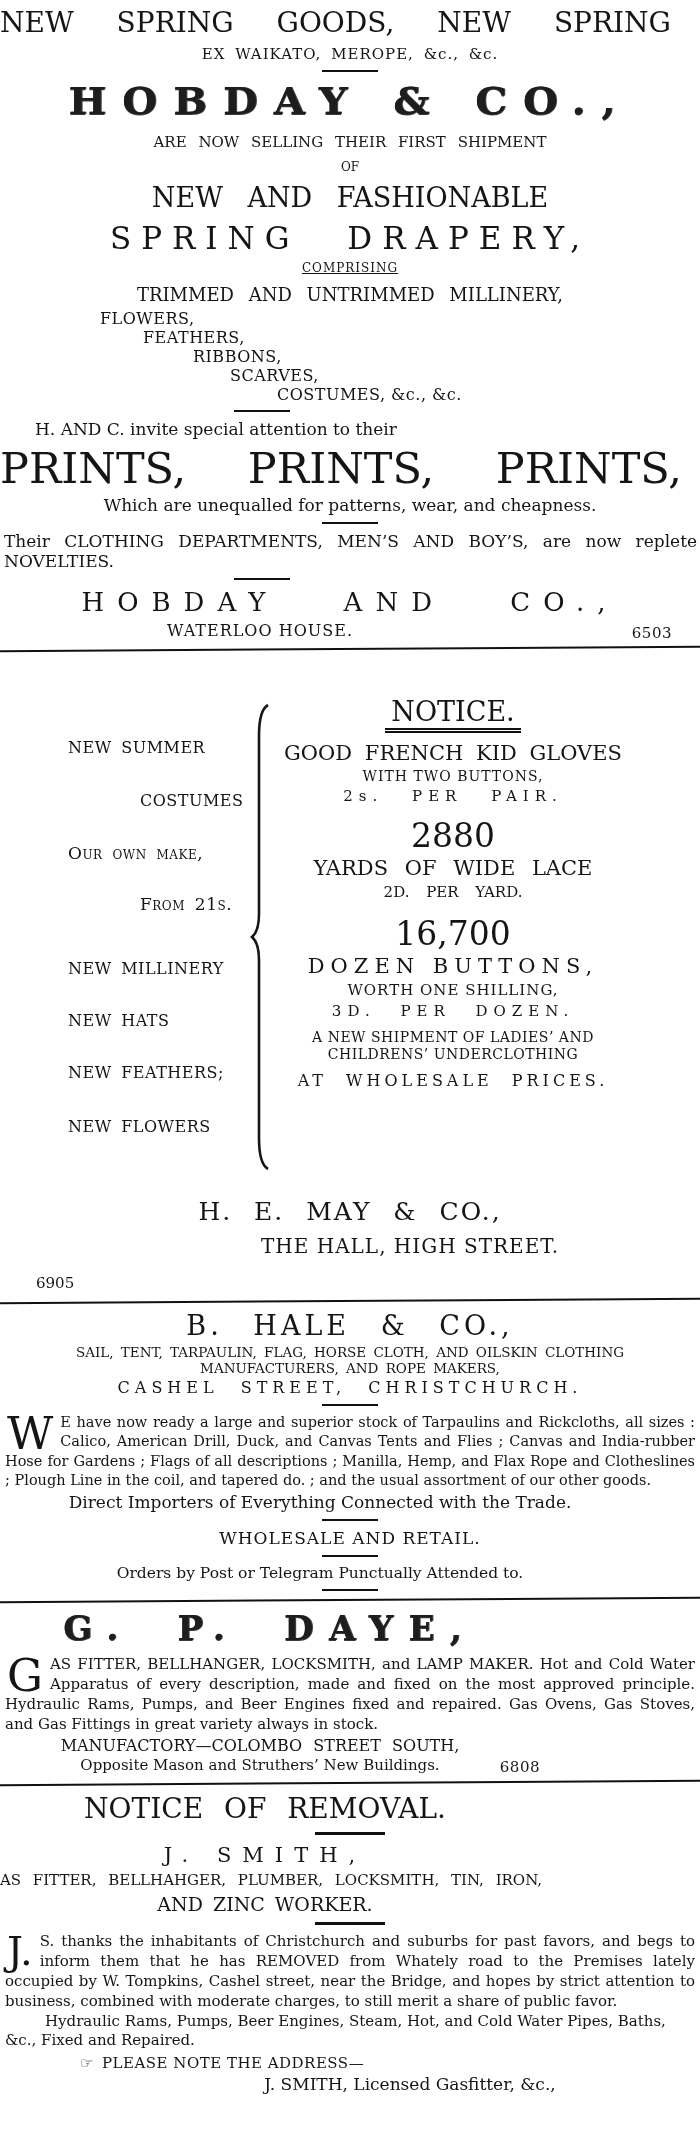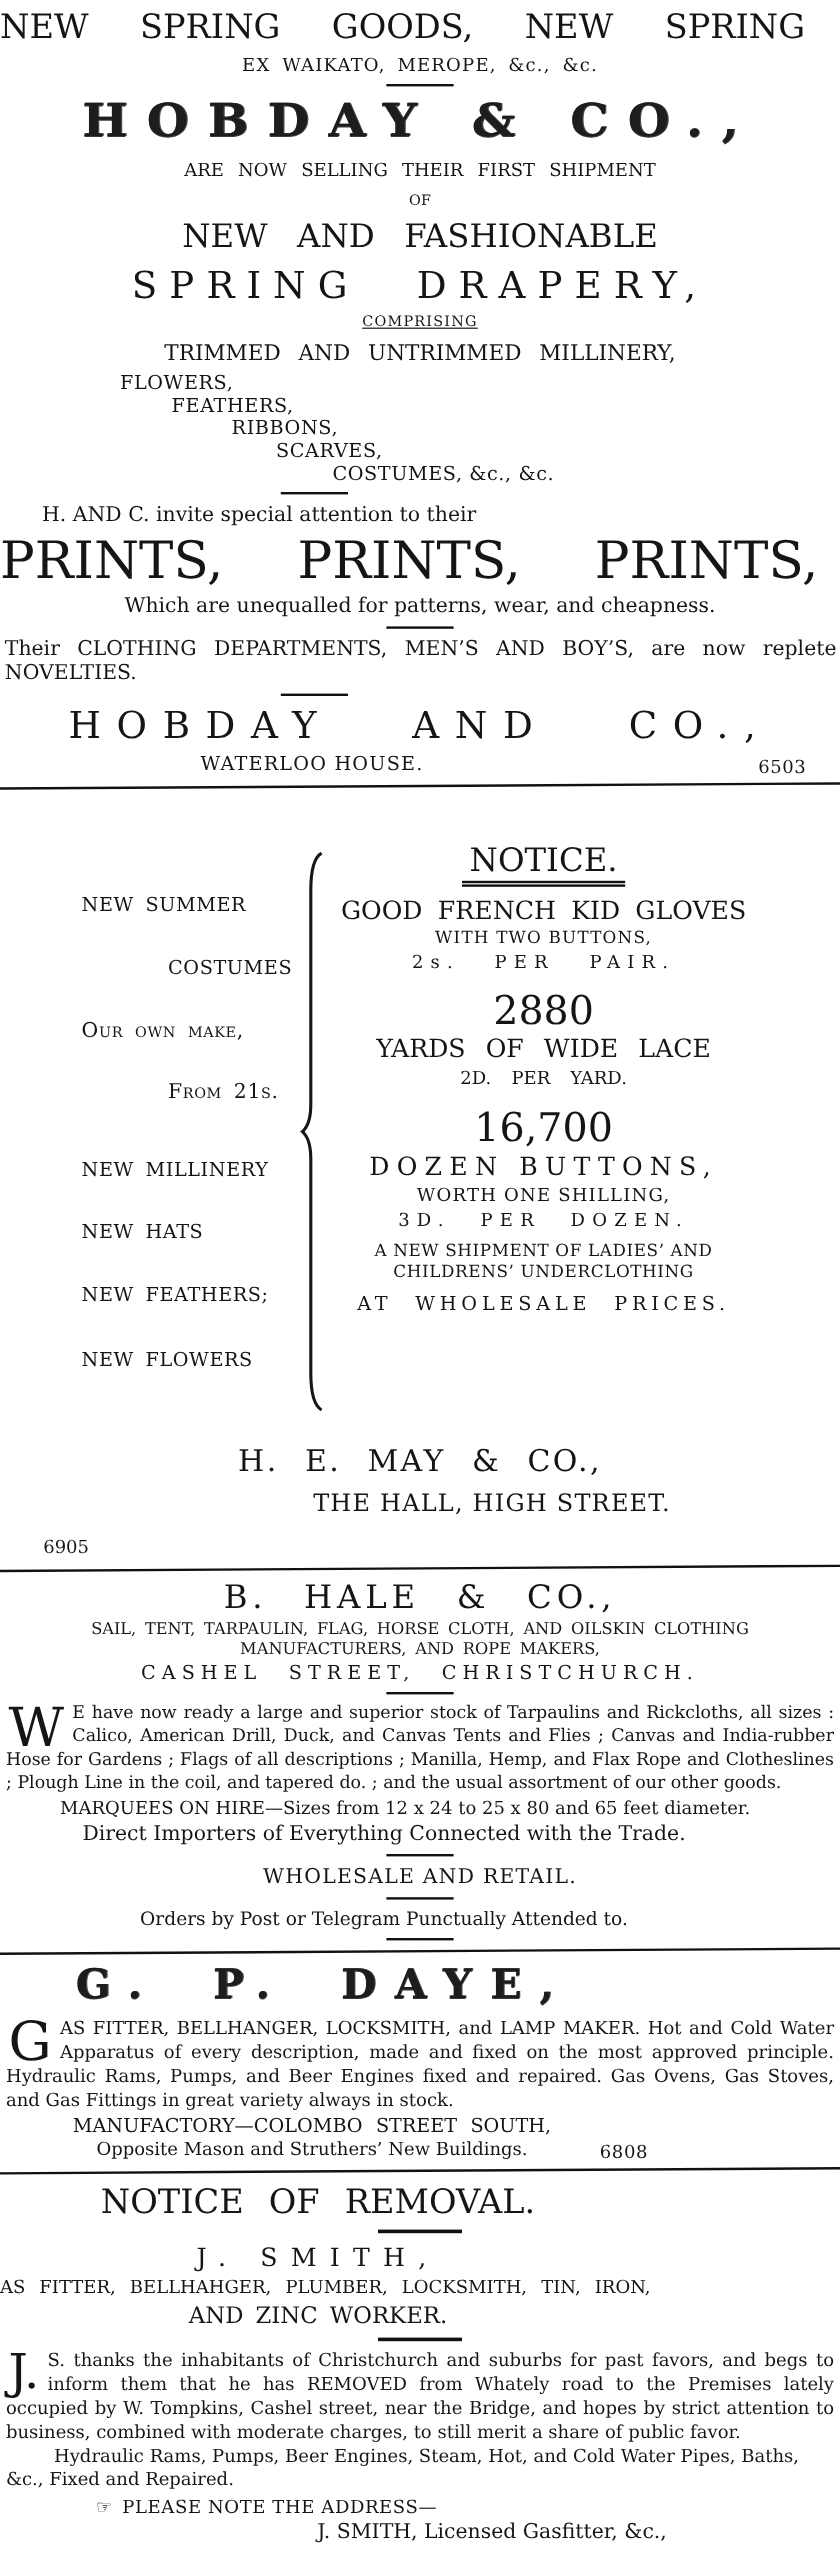--- a/index.html
+++ b/index.html
@@ -47,21 +47,21 @@
   .comprising { font-size:12px; letter-spacing:1px; margin-bottom:9px;text-decoration:underline; }
   .millinery { font-size:18px; word-spacing:9px; margin-bottom:6px; }
   .stair-item { font-size:16px; line-height:16px; margin-bottom:3px; letter-spacing:0.5px; }
   .si-0 { margin-left:100px; } .si-1 { margin-left:143px; } .si-2 { margin-left:193px; }
   .si-3 { margin-left:230px; } .si-4 { margin-left:277px; }
   .invite { font-size:17px; margin:4px 0 4px 35px; }
   .prints-heading { font-size:43px; line-height:50px; word-spacing:48px; text-align:left; white-space:nowrap; }
   .prints-sub { font-size:17px; margin-top:2px; }
   .clothing-line { font-size:17px; word-spacing:9px; padding:0 4px; white-space:nowrap; }
   .novelties { font-size:17px; padding:0 4px; margin-bottom:2px; }
-  .hobday-firm { font-size:31px; letter-spacing:13px; word-spacing:44px; text-align:center; margin:2px 0 4px; white-space:nowrap; }
+  .hobday-firm { font-size:26px; letter-spacing:13px; word-spacing:44px; text-align:center; margin:2px 0 4px; white-space:nowrap; }
   .waterloo { font-size:16px; letter-spacing:1px; }
 
   
   .may-cols { display:flex; padding-top:42px; height:525px; box-sizing:border-box; }
   .may-left { width:250px; flex:none; }
   .left-item { font-size:16px; letter-spacing:0.5px; word-spacing:4px; white-space:nowrap; }
   .sc { font-variant:small-caps; font-size:17px; }
   .li-0 { margin:38px 0 0 68px; } .li-1 { margin:34px 0 0 140px; }
   .li-2 { margin:33px 0 0 68px; }  .li-3 { margin:31px 0 0 140px; }
   .li-4 { margin:45px 0 0 68px; }  .li-5 { margin:33px 0 0 68px; }
@@ -194,21 +194,20 @@
 
   <section>
     <div class="hale-firm c">B. HALE &amp; CO.,</div>
     <div class="hale-trades c">SAIL, TENT, TARPAULIN, FLAG, HORSE CLOTH, AND OILSKIN CLOTHING</div>
     <div class="hale-trades c">MANUFACTURERS, AND ROPE MAKERS,</div>
     <div class="hale-address c">CASHEL STREET, CHRISTCHURCH.</div>
     <div class="short-rule"></div>
     <div class="body-par">
       <span class="dropcap">W</span><span>E have now ready a large and superior stock of Tarpaulins and Rickcloths, all sizes : Calico, American Drill, Duck, and Canvas Tents and Flies ; Canvas and India-rubber Hose for Gardens ; Flags of all descriptions ; Manilla, Hemp, and Flax Rope and Clotheslines ; Plough Line in the coil, and tapered do. ; and the usual assortment of our other goods.</span>
     </div>
-    <div class="marquees">MARQUEES ON HIRE—Sizes from 12 x 24 to 25 x 80 and 65 feet diameter.</div>
     <div class="importers c">
       <span class="shift-l30">Direct Importers of Everything Connected with the Trade.</span>
     </div>
     <div class="short-rule"></div>
     <div class="wr-line c">WHOLESALE AND RETAIL.</div>
     <div class="short-rule"></div>
     <div class="orders-line c">
       <span class="shift-l30">Orders by Post or Telegram Punctually Attended to.</span>
     </div>
     <div class="short-rule"></div>

